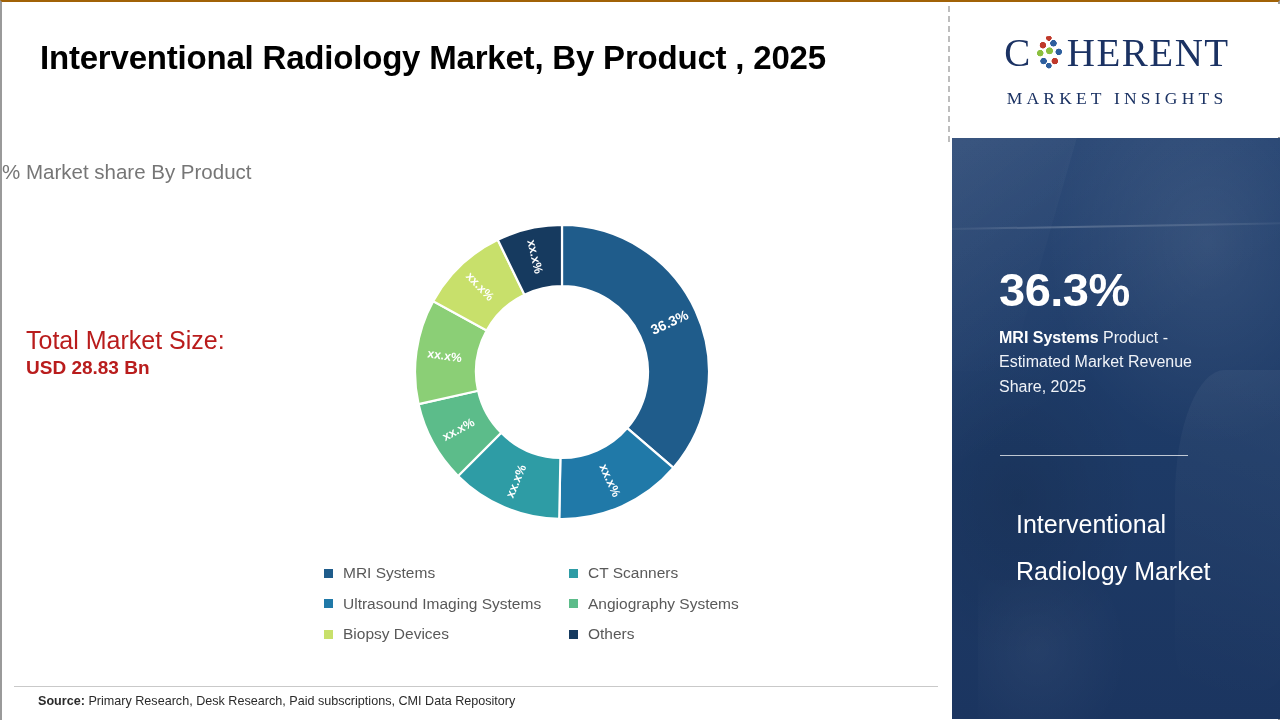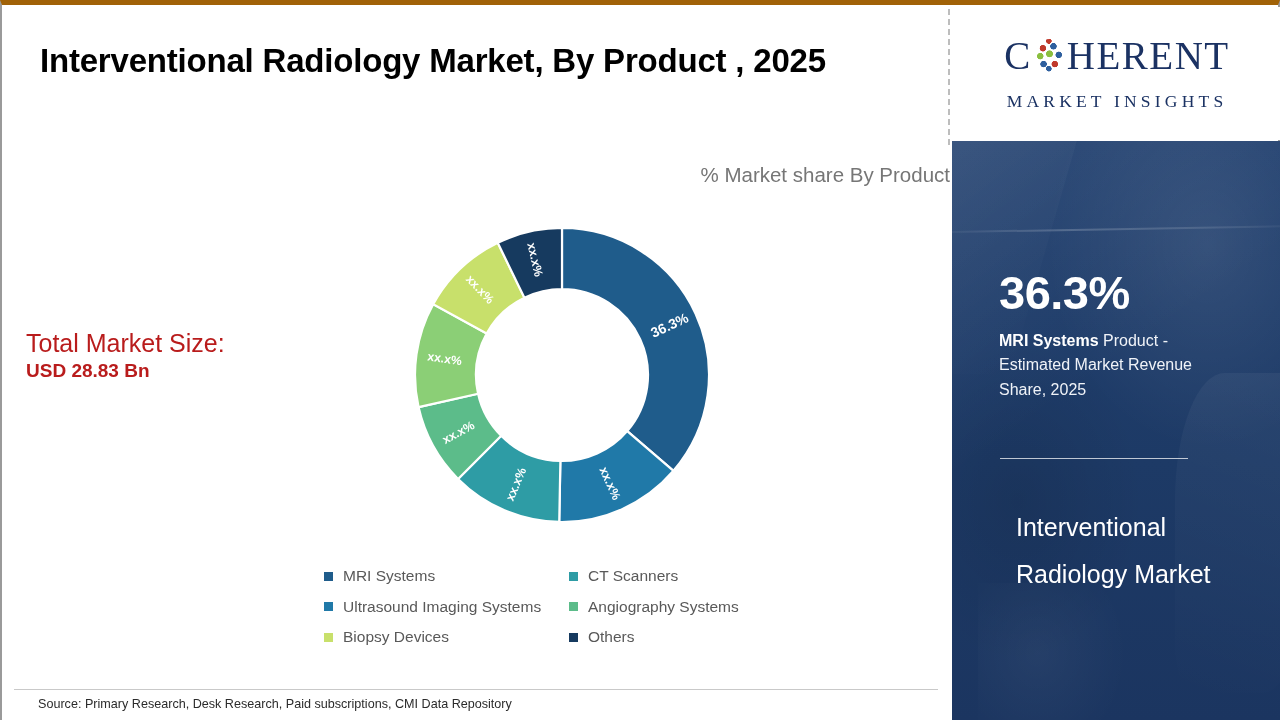--- a/index.html
+++ b/index.html
@@ -6,41 +6,41 @@
   html, body {
     width: 1280px; height: 720px;
     font-family: "Liberation Sans", sans-serif;
     background: #ffffff;
     overflow: hidden;
   }
   #frame {
     position: relative;
     width: 1280px; height: 720px;
     background: #ffffff;
-    border-top: 5px solid #a16207;
+    border-top: 2px solid #a16207;
     border-left: 2px solid #9a9a9a;
     border-right: 2px solid #9a9a9a;
   }
 
   
   #left-pane {
     position: absolute; left: 0; top: 0;
     width: 948px; height: 717px;
     background: #fff;
   }
   #chart-title {
     position: absolute; left: 38px; top: 30px;
     width: 850px;
     font-size: 33px; font-weight: bold; color: #000;
     line-height: 1.55;
     letter-spacing: -0.2px;
   }
   #subtitle {
     position: absolute; left: 0; top: 158px;
-    width: 948px; text-align: right;
+    width: 948px; text-align: left;
     font-size: 20.5px; color: #767676;
     font-weight: 400;
   }
   #total-block {
     position: absolute; left: 24px; top: 322px;
     color: #b91c1c;
   }
   #total-label { font-size: 25px; font-weight: 400; line-height: 1.28; }
   #total-value { font-size: 19px; font-weight: bold; line-height: 1.3; }
 
@@ -74,21 +74,21 @@
 
   
   #source-rule {
     position: absolute; left: 12px; top: 684px;
     width: 924px; height: 1px; background: #c9c9c9;
   }
   #source-line {
     position: absolute; left: 36px; top: 692px;
     font-size: 12.6px; color: #2b2b2b; white-space: nowrap;
   }
-  #source-line b { font-weight: normal; }
+  #source-line b { font-weight: bold; }
 
   
   #divider {
     position: absolute; left: 946px; top: 4px;
     width: 0; height: 136px;
     border-left: 2px dashed #bdbdbd;
   }
 
   
   #logo-box {

